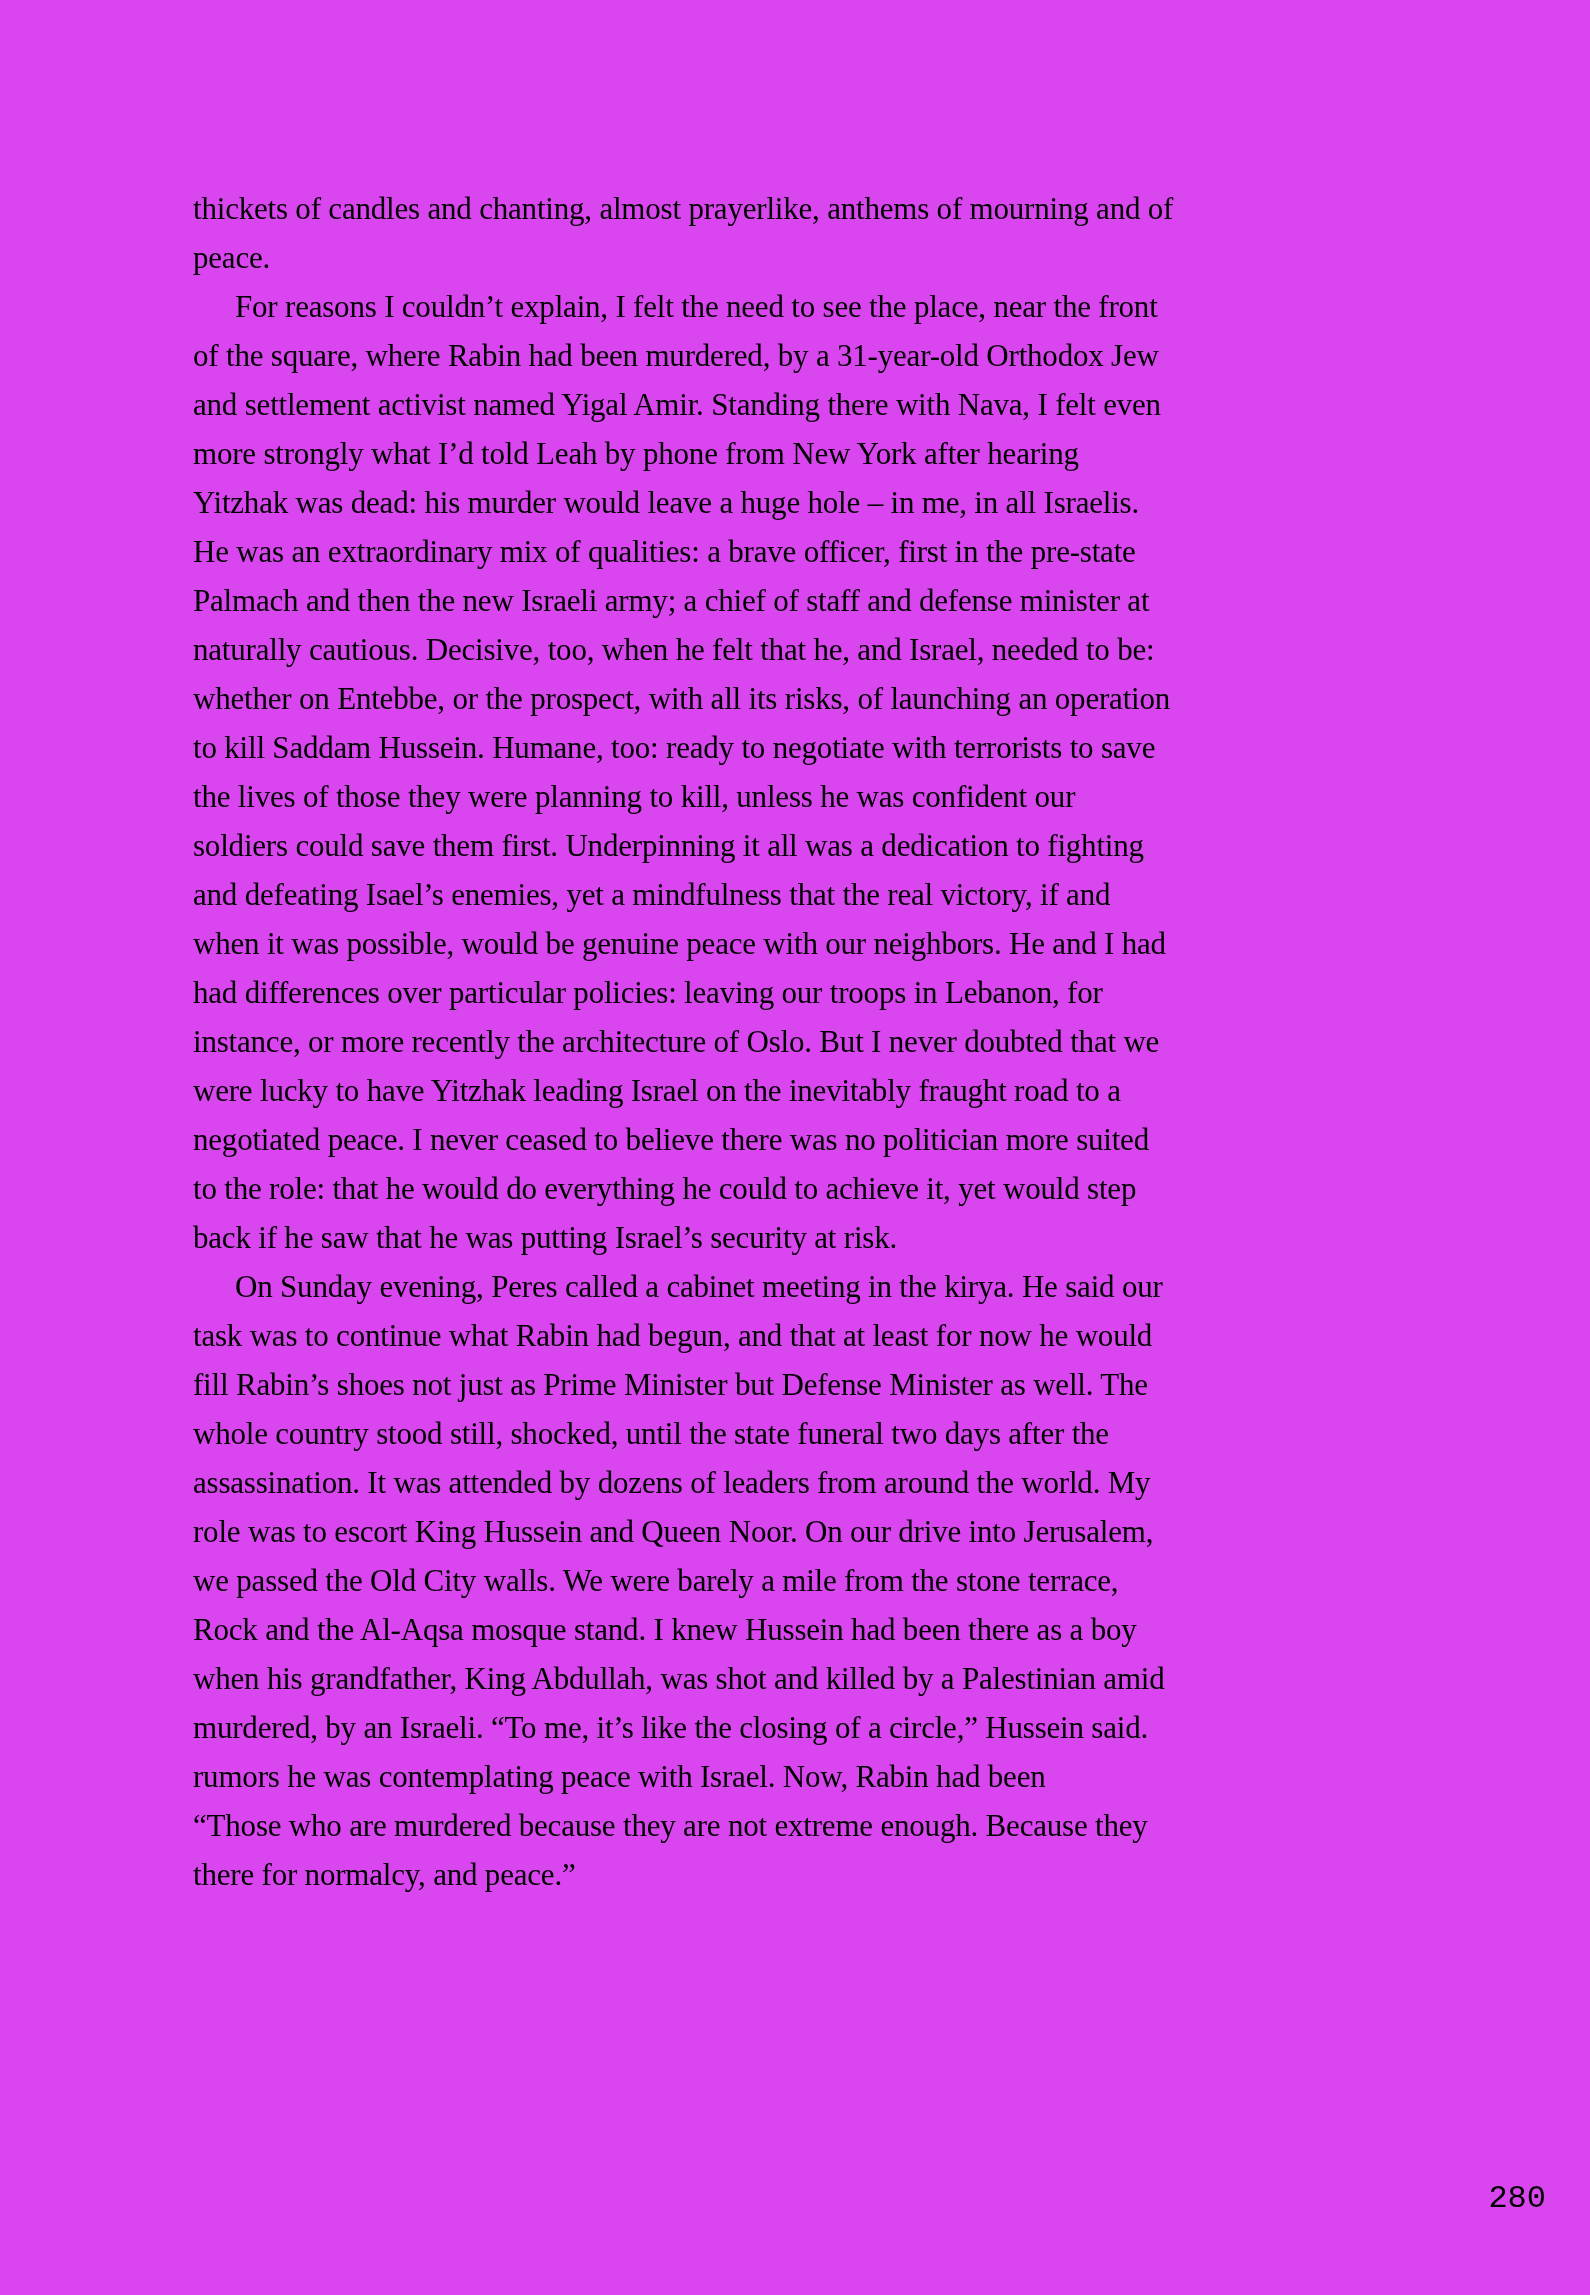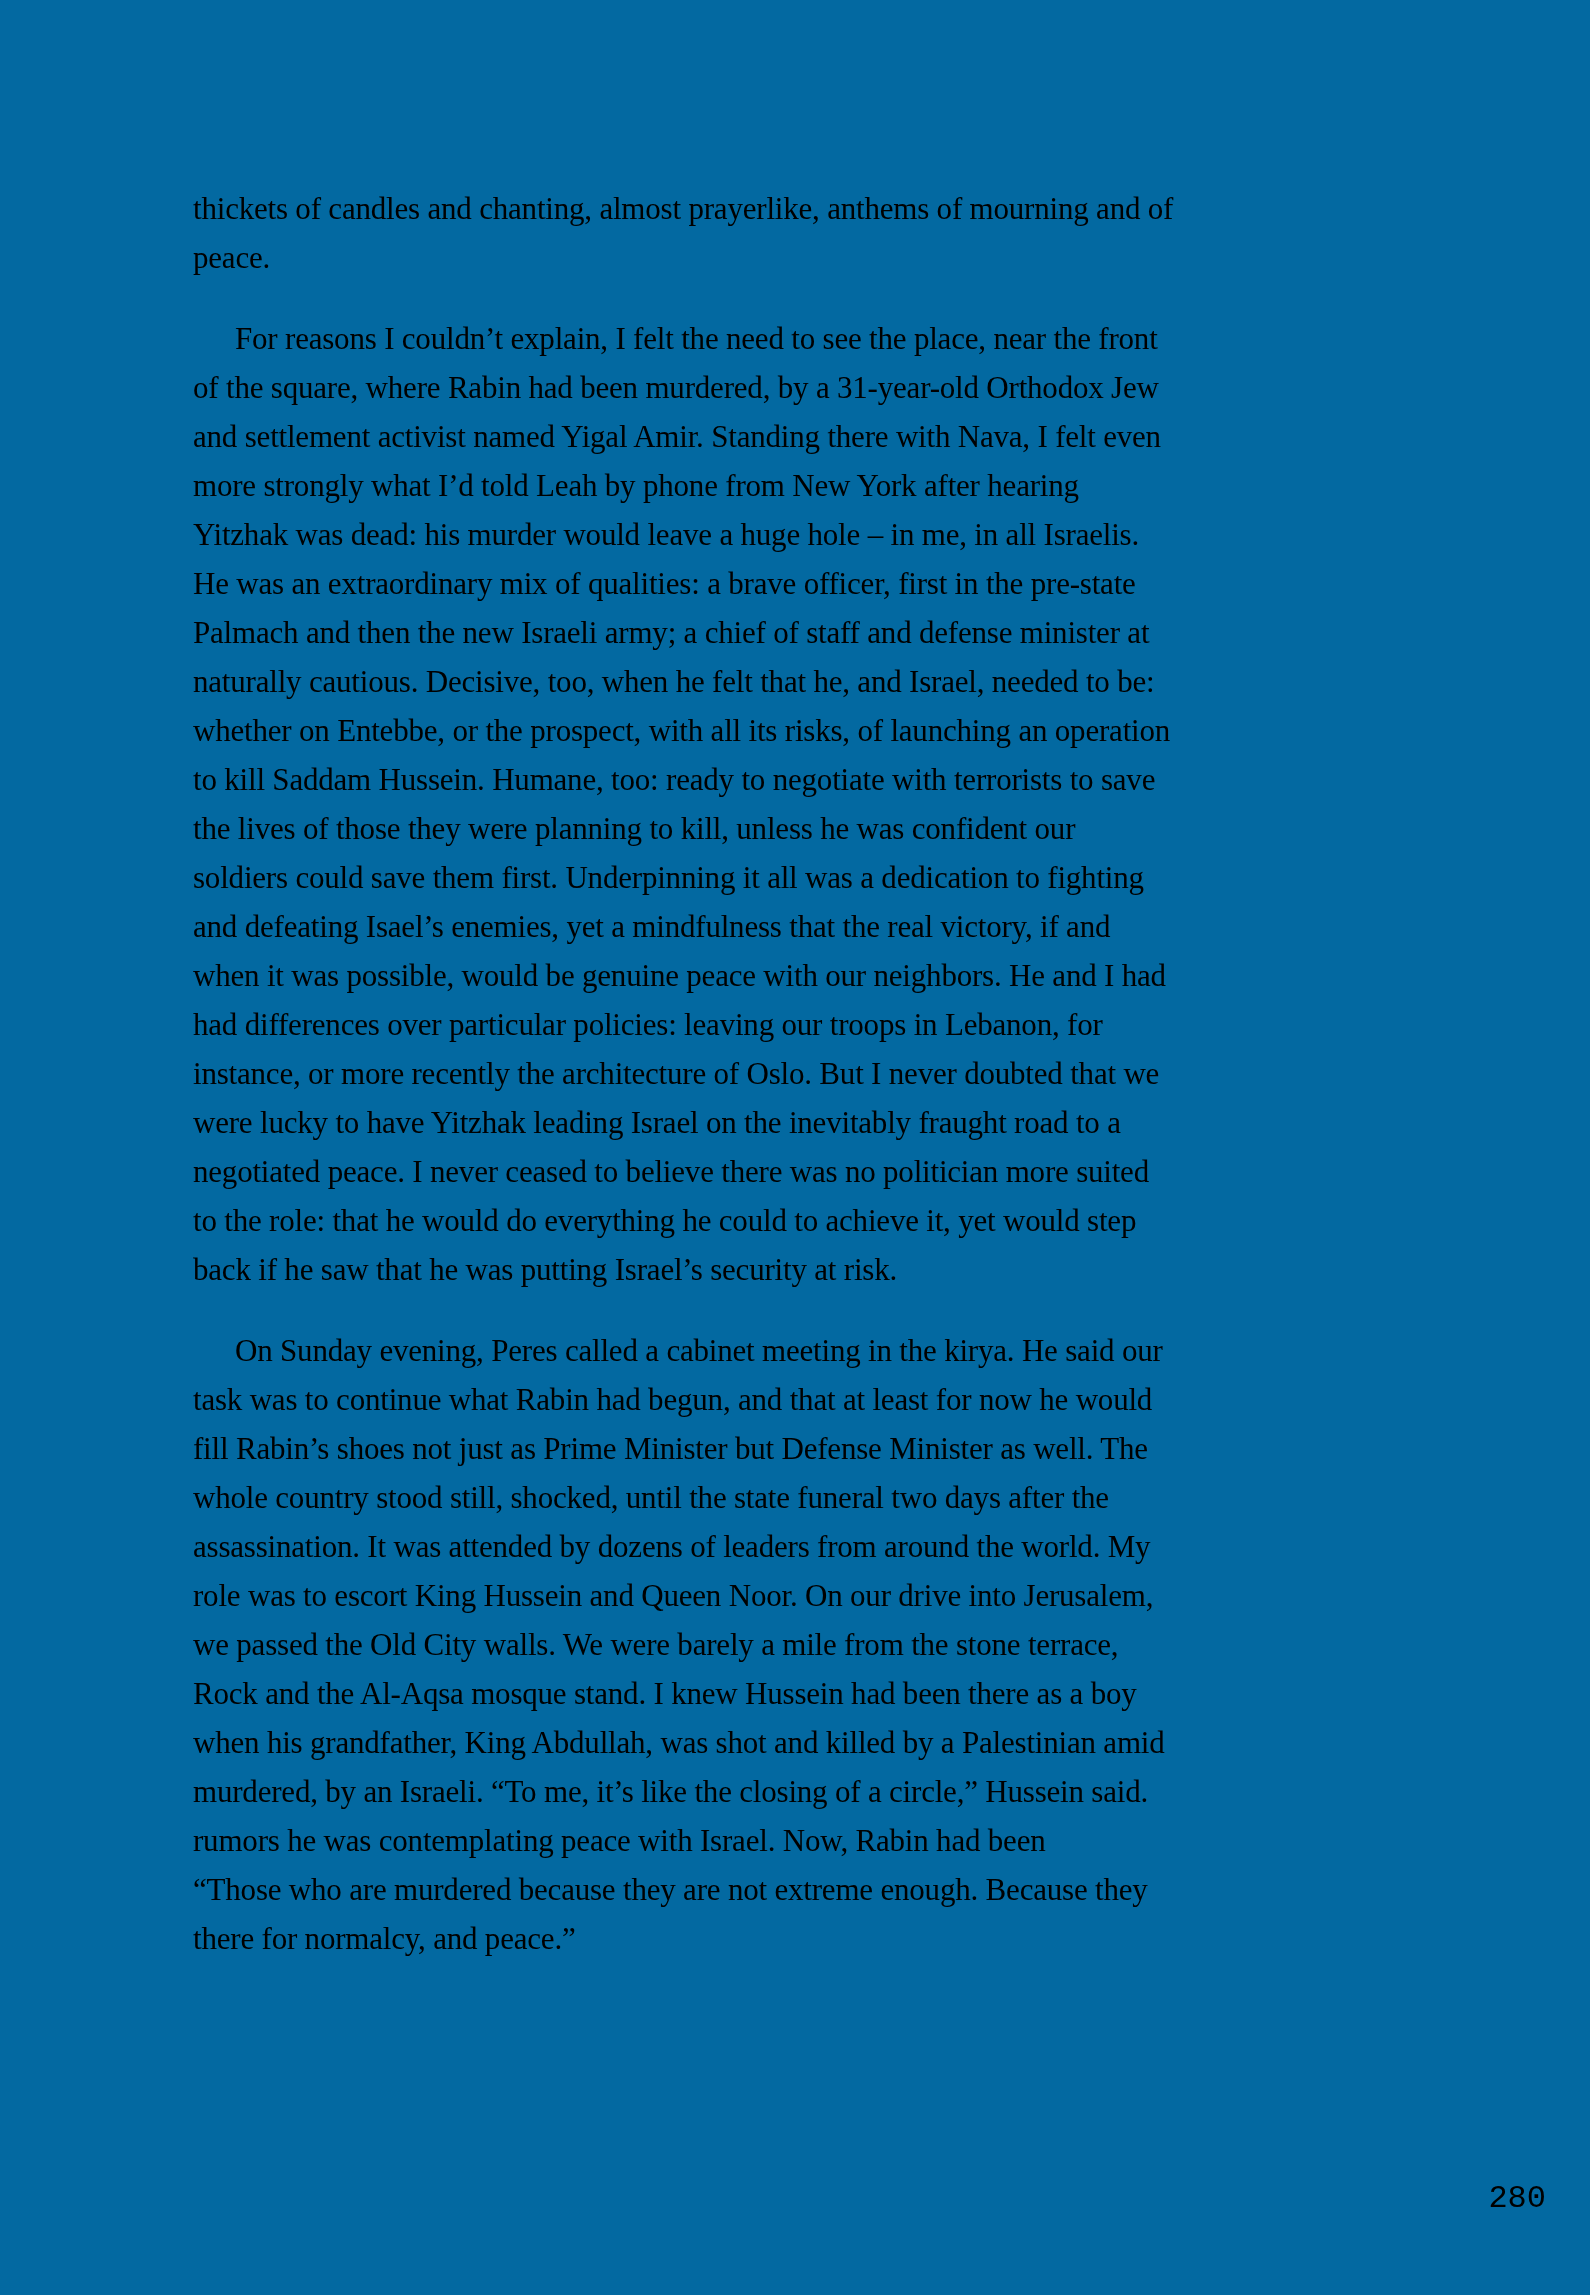--- a/index.html
+++ b/index.html
@@ -4,33 +4,33 @@
 <style>
   html, body {
     margin: 0;
     padding: 0;
     background: #e8e8e8;
   }
   .sheet {
     position: relative;
     width: 1591px;
     height: 2295px;
-    background: #0369a1;
+    background: #d946ef;
     overflow: hidden;
     font-family: "Liberation Serif", "DejaVu Serif", serif;
     color: #000000;
   }
   .text-block {
     position: absolute;
     left: 193px;
     top: 184px;
     width: 1239px;
   }
   .paragraph { margin: 0; padding: 0; }
-  .paragraph + .paragraph { margin-top: 32px; }
+  .paragraph + .paragraph { }
   .paragraph.indent .line:first-child { text-indent: 42px; }
   .line {
     height: 49px;
     line-height: 49px;
     font-size: 31px;
     white-space: nowrap;
     letter-spacing: -0.2px;
   }
   .line .italic { }
   .page-number {

